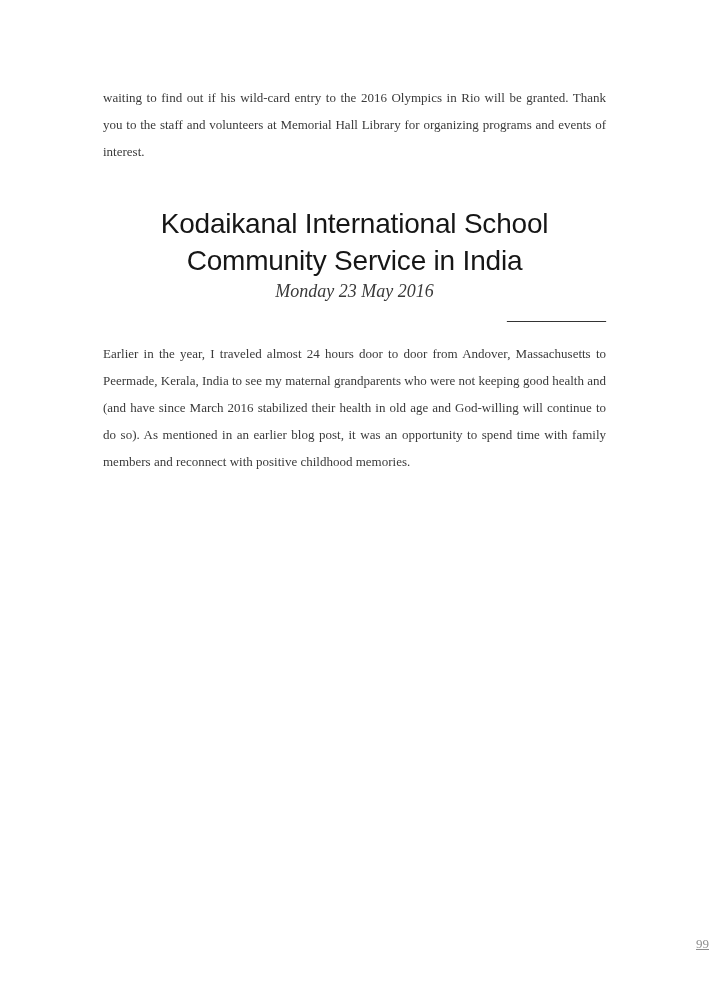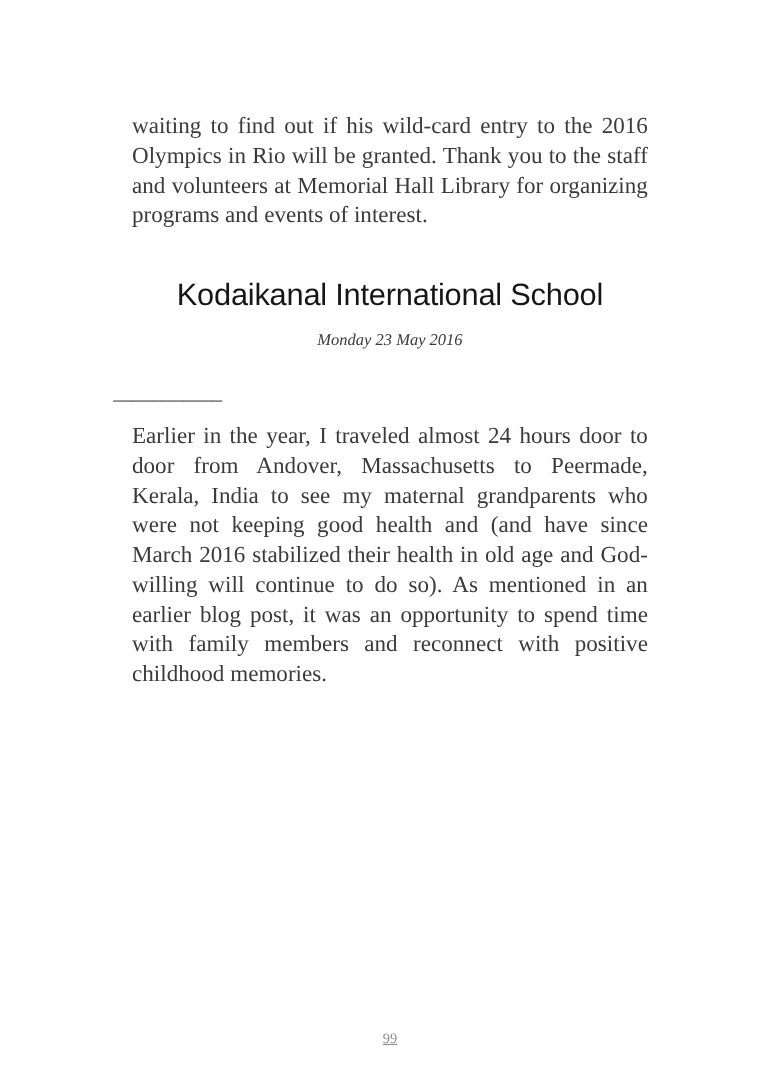--- a/index.html
+++ b/index.html
@@ -14,79 +14,80 @@
     background: #ffffff;
     font-family: "Liberation Serif", "DejaVu Serif", serif;
     overflow: hidden;
   }
   .content {
     width: 503px;
     margin: 0 auto;
     padding-top: 84px;
   }
   .body-text {
-    margin: 17px;
-    font-size: 21px;
+    margin: 0;
+    font-size: 13px;
     line-height: 27px;
     text-align: justify;
     color: #3a3a3a;
   }
   .article-title {
     margin: 40px 0 0 0;
     font-family: "Liberation Sans", "DejaVu Sans", sans-serif;
     font-weight: 400;
     font-size: 28px;
     line-height: 37px;
     letter-spacing: -0.2px;
     color: #161616;
     text-align: center;
   }
   .title-line {
     display: block;
   }
   .article-date {
-    margin-top: 14px;
+    margin-top: 2px;
     text-align: center;
     font-style: italic;
-    font-size: 15px;
+    font-size: 18px;
     line-height: 20px;
     color: #3a3a3a;
   }
   .section-divider {
-    margin-top: 24px;
-    text-align: left;
+    margin-top: 0;
+    text-align: right;
     font-size: 18px;
     line-height: 27px;
     color: #2b2b2b;
   }
   .body-main {
     margin-top: 12px;
   }
   .page-number {
     position: absolute;
     left: 0;
     right: 0;
     top: 936px;
-    text-align: center;
+    text-align: right;
     font-size: 13px;
     line-height: 16px;
     color: #8e8e8e;
     text-decoration: underline;
   }
 </style>
 </head>
 <body>
 
 <div class="page">
   <div class="content">
 
     <p class="body-text">waiting to find out if his wild-card entry to the 2016 Olympics in Rio will be granted. Thank you to the staff and volunteers at Memorial Hall Library for organizing programs and events of interest.</p>
 
     <h1 class="article-title">
       <span class="title-line">Kodaikanal International School</span>
+      <span class="title-line">Community Service in India</span>
     </h1>
 
     <div class="article-date">Monday 23 May 2016</div>
 
     <div class="section-divider">___________</div>
 
     <p class="body-text body-main">Earlier in the year, I traveled almost 24 hours door to door from Andover, Massachusetts to Peermade, Kerala, India to see my maternal grandparents who were not keeping good health and (and have since March 2016 stabilized their health in old age and God-willing will continue to do so). As mentioned in an earlier blog post, it was an opportunity to spend time with family members and reconnect with positive childhood memories.</p>
 
   </div>
 

